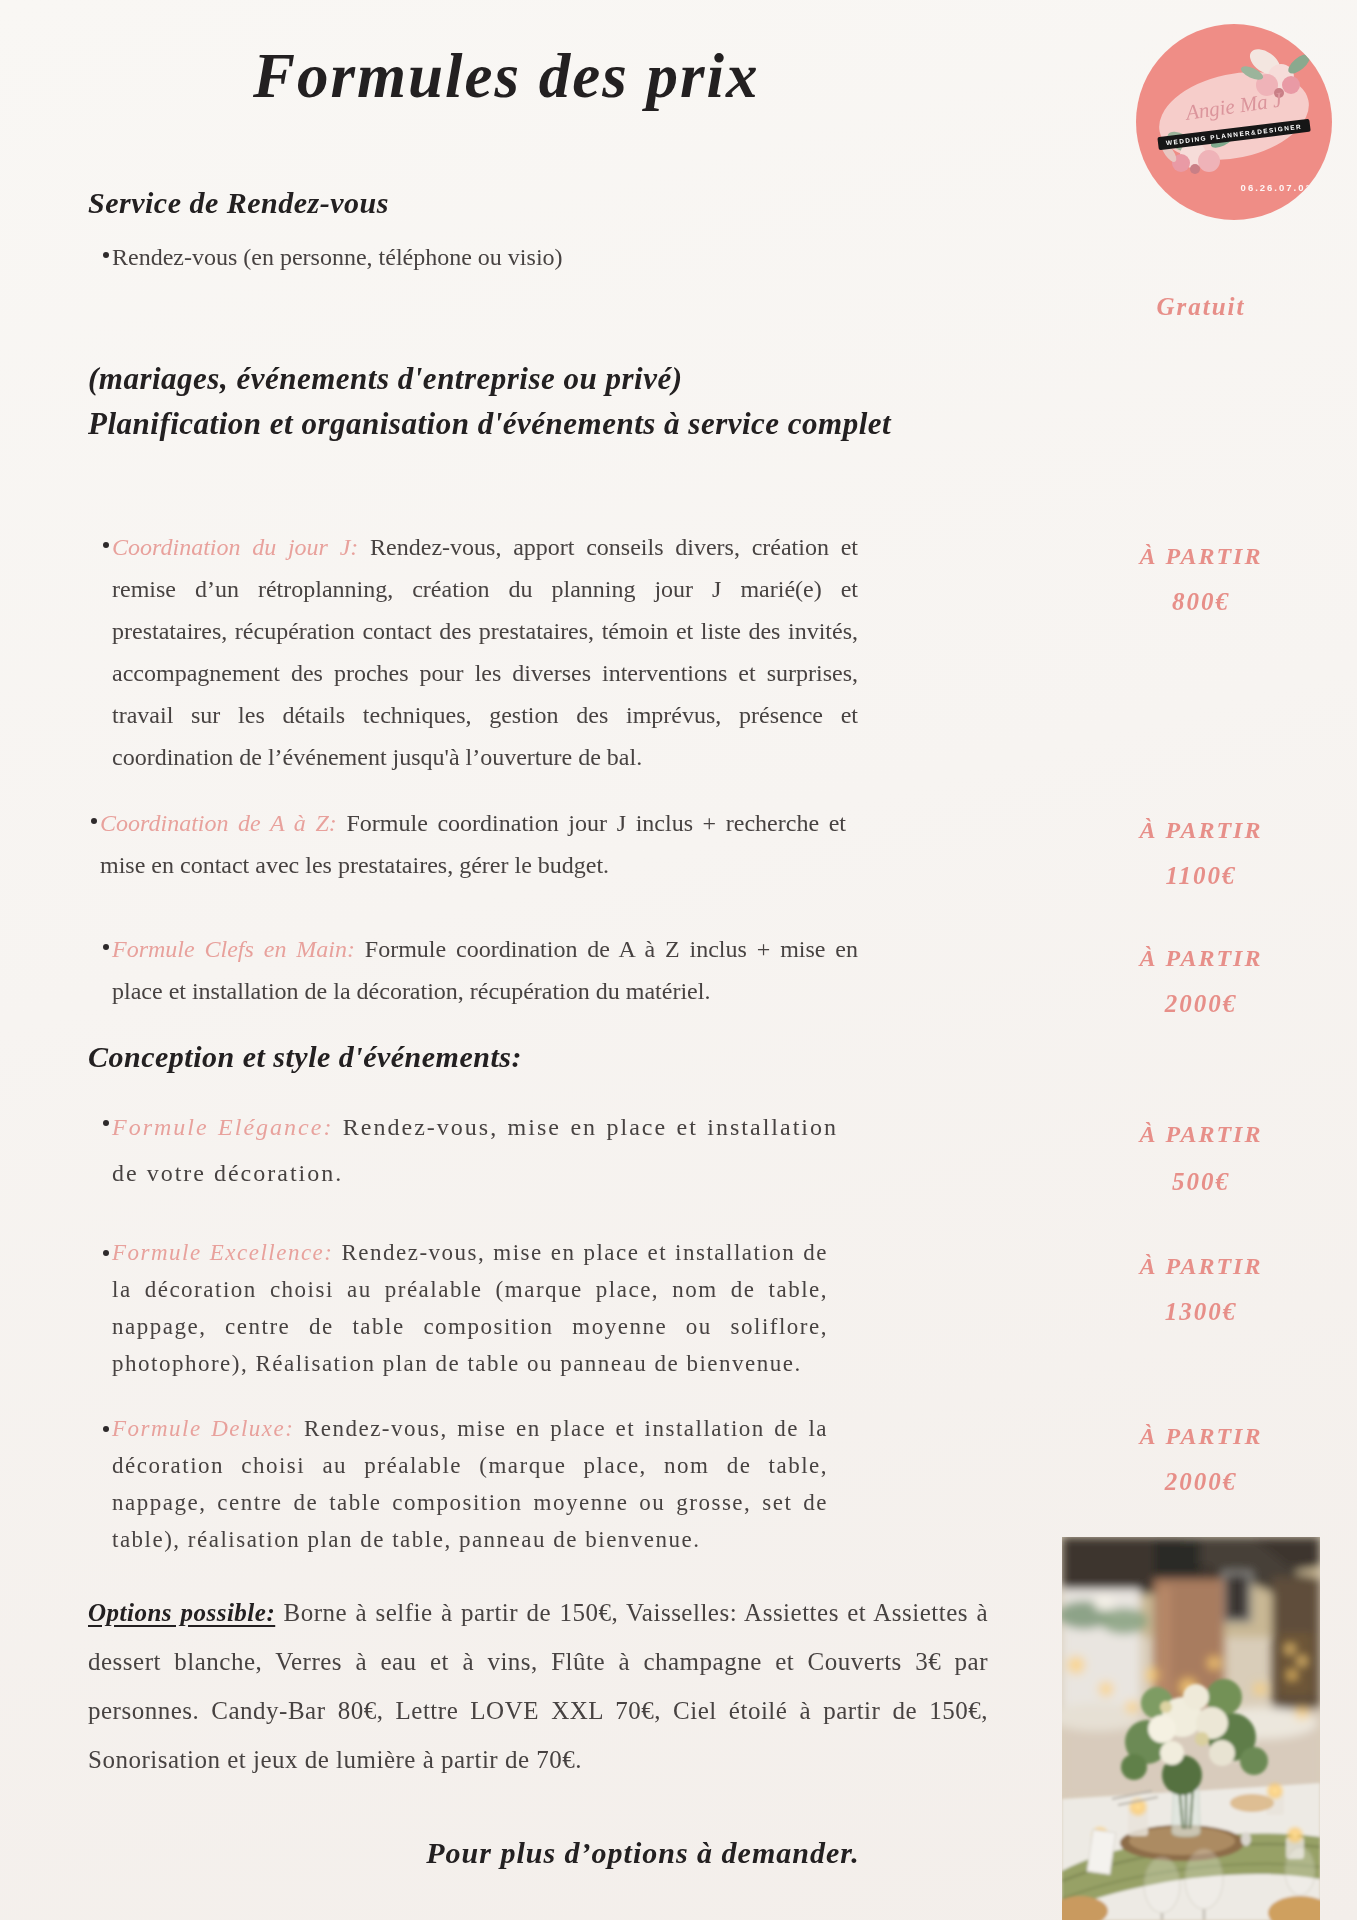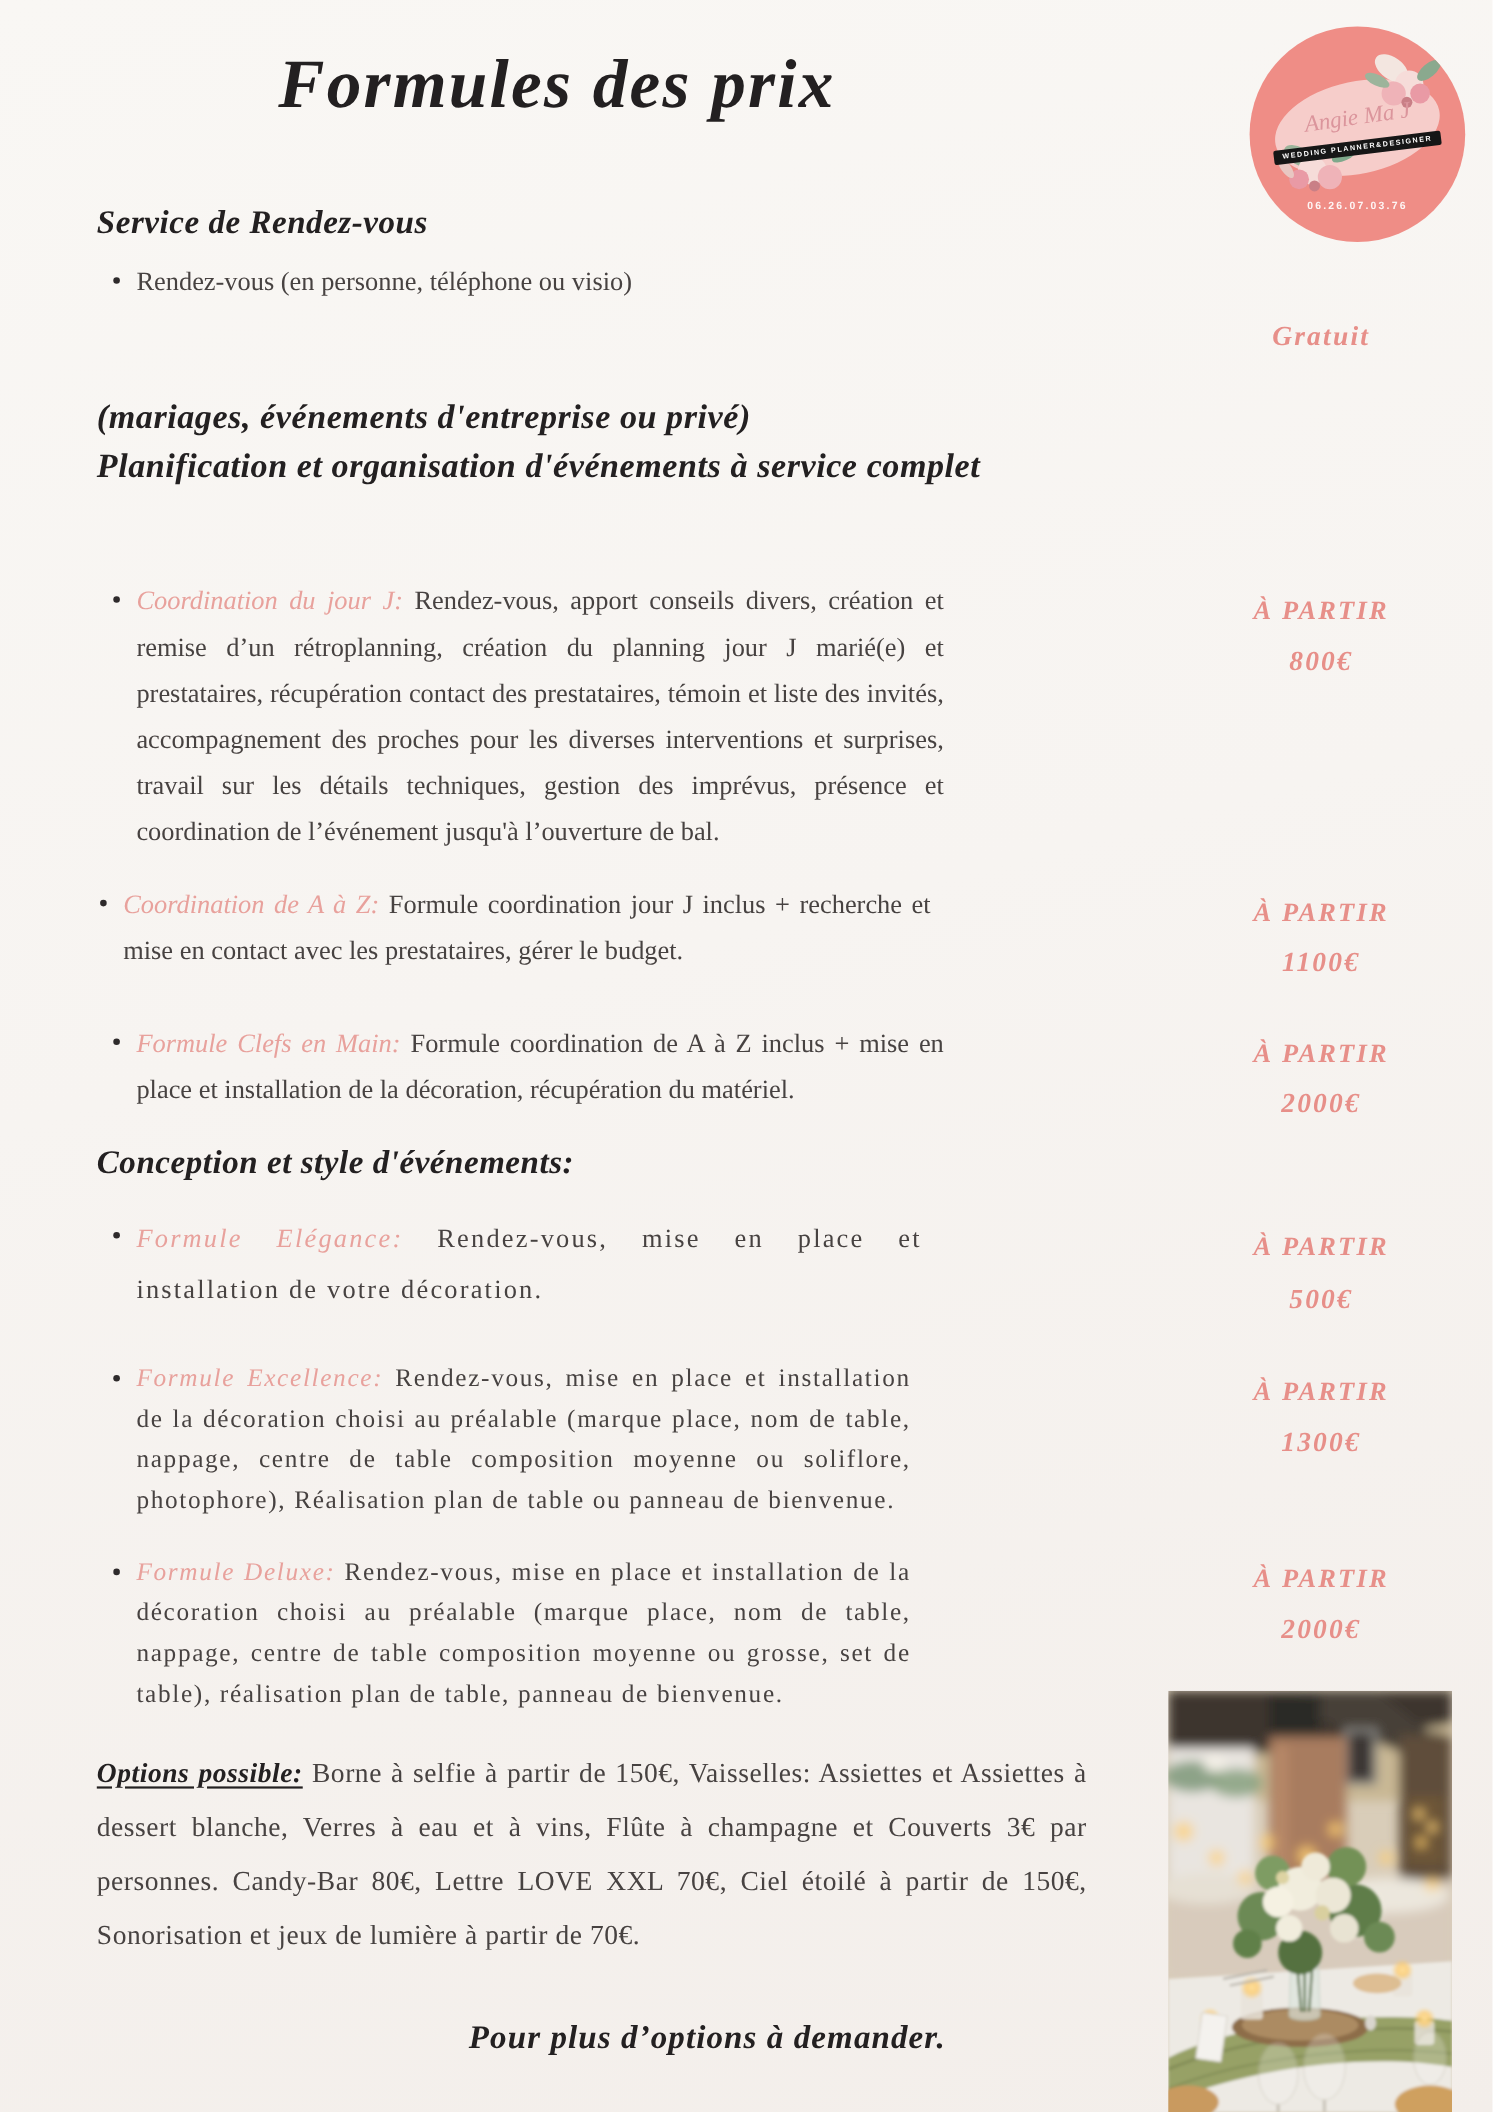--- a/index.html
+++ b/index.html
@@ -17,33 +17,33 @@
   
   .logo{position:absolute; left:1136px; top:24px; width:196px; height:196px;
     border-radius:50%; background:#ef8d86; overflow:hidden;}
   .logo-oval{position:absolute; left:22px; top:50px; width:152px; height:84px;
     background:#f6cdca; border-radius:50%; transform:rotate(-12deg);}
   .logo-name{position:absolute; left:0; top:70px; width:196px; text-align:center;
     font:italic 400 21px "Liberation Serif",serif; color:#db959c; transform:rotate(-8deg);}
   .logo-banner{position:absolute; left:50%; top:104px; transform:translateX(-50%) rotate(-7deg);
     background:#161616; color:#fff; font:700 6.5px "Liberation Sans",sans-serif;
     letter-spacing:1.4px; padding:3px 8px; border-radius:2px; white-space:nowrap;}
-  .logo-phone{position:absolute; left:0; top:158px; width:196px; text-align:center;
+  .logo-phone{position:absolute; left:0; top:158px; width:196px; text-align:right;
     color:rgba(255,255,255,.92); font:700 9.5px "Liberation Sans",sans-serif; letter-spacing:2px;}
   .petal{position:absolute; border-radius:50%;}
   
   .h2{position:absolute; left:88px; font:italic 700 30px "Liberation Serif","DejaVu Serif",serif;
     color:#232021; letter-spacing:.5px;}
   .h2big{position:absolute; left:88px; font:italic 700 31px "Liberation Serif","DejaVu Serif",serif;
     color:#232021; letter-spacing:.5px; line-height:45px;}
   
   .item{position:absolute;}
   .item .dot{position:absolute; left:15px; top:16px; width:6px; height:6px;
     border-radius:50%; background:#2e2a2b;}
-  .item .txt{margin:0 0 0 36px; font-size:24px; line-height:42px;
+  .item .txt{margin:0 0 0 24px; font-size:24px; line-height:42px;
     text-align:justify; color:#474241;}
   .label-pink{color:#e8a19c; font-style:italic; text-underline-offset:4px;}
   .sp2 .txt{font-size:24px; line-height:46px; letter-spacing:2px;}
   .sp15 .txt{font-size:23px; line-height:37px; letter-spacing:1.5px;}
   
   .price{position:absolute; left:1096px; width:210px; text-align:center;
     font:italic 700 24px "Liberation Serif","DejaVu Serif",serif;
     color:#e78f89; letter-spacing:2px; line-height:45px;}
   .price .big{font-size:25px;}
   

